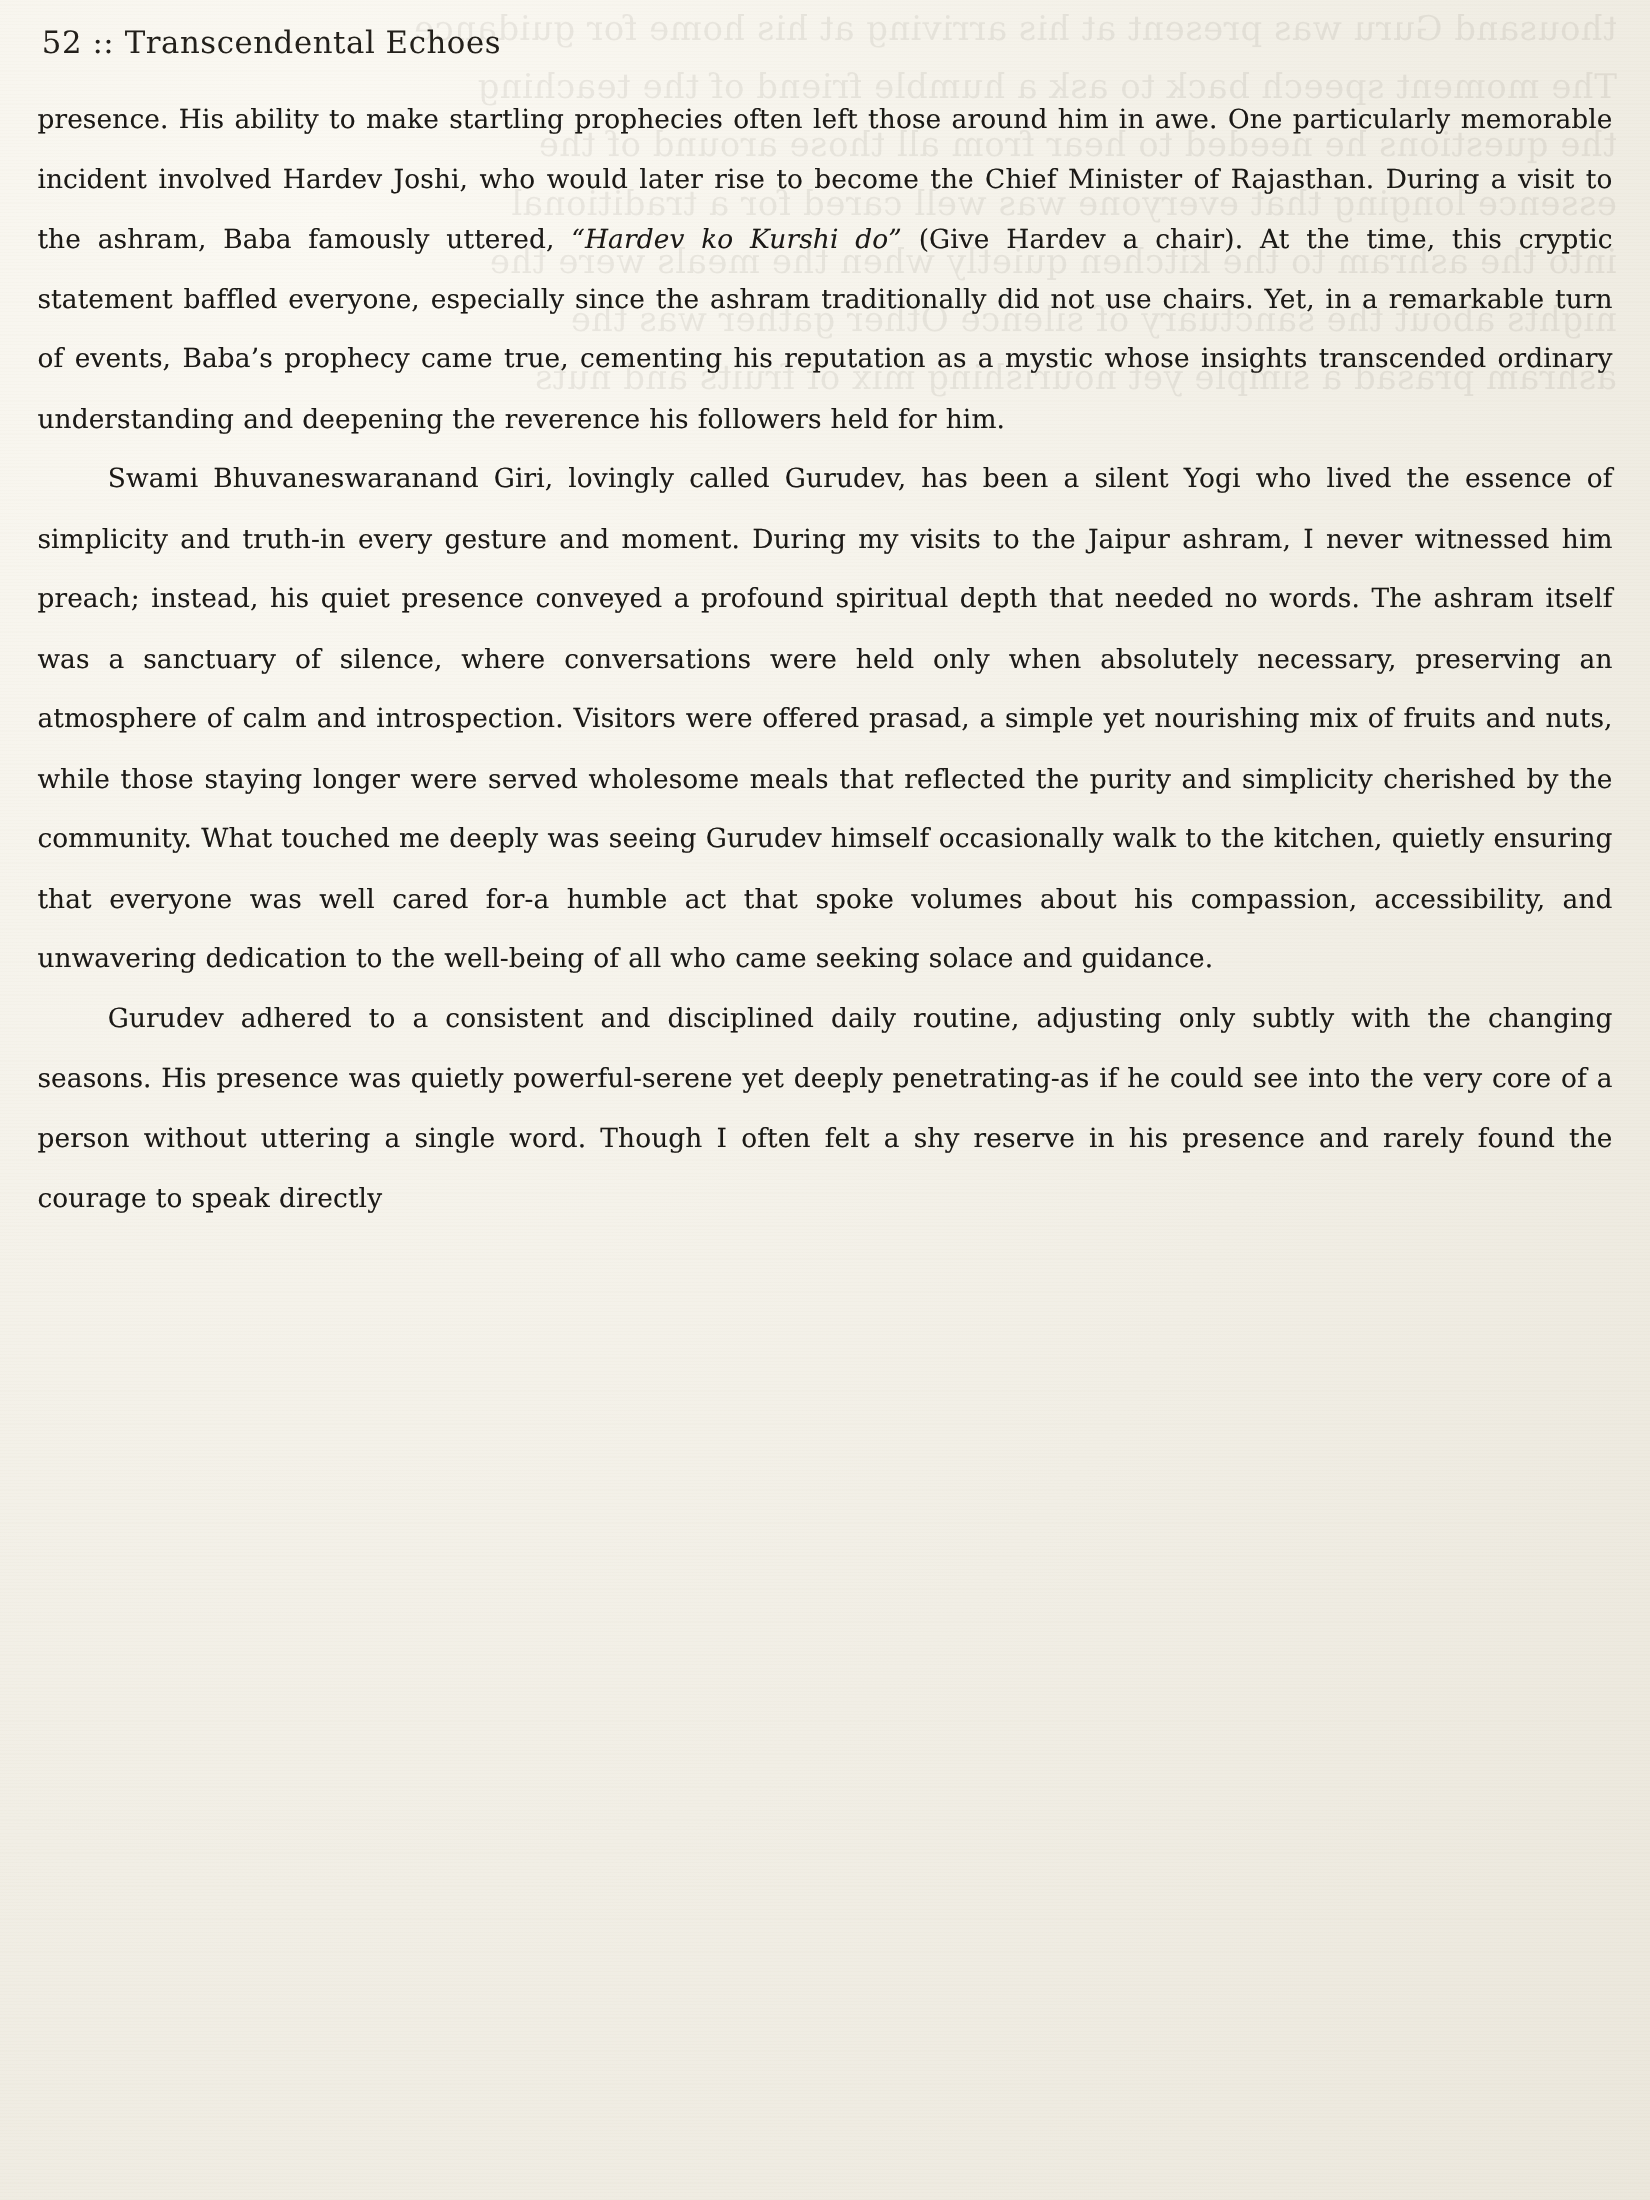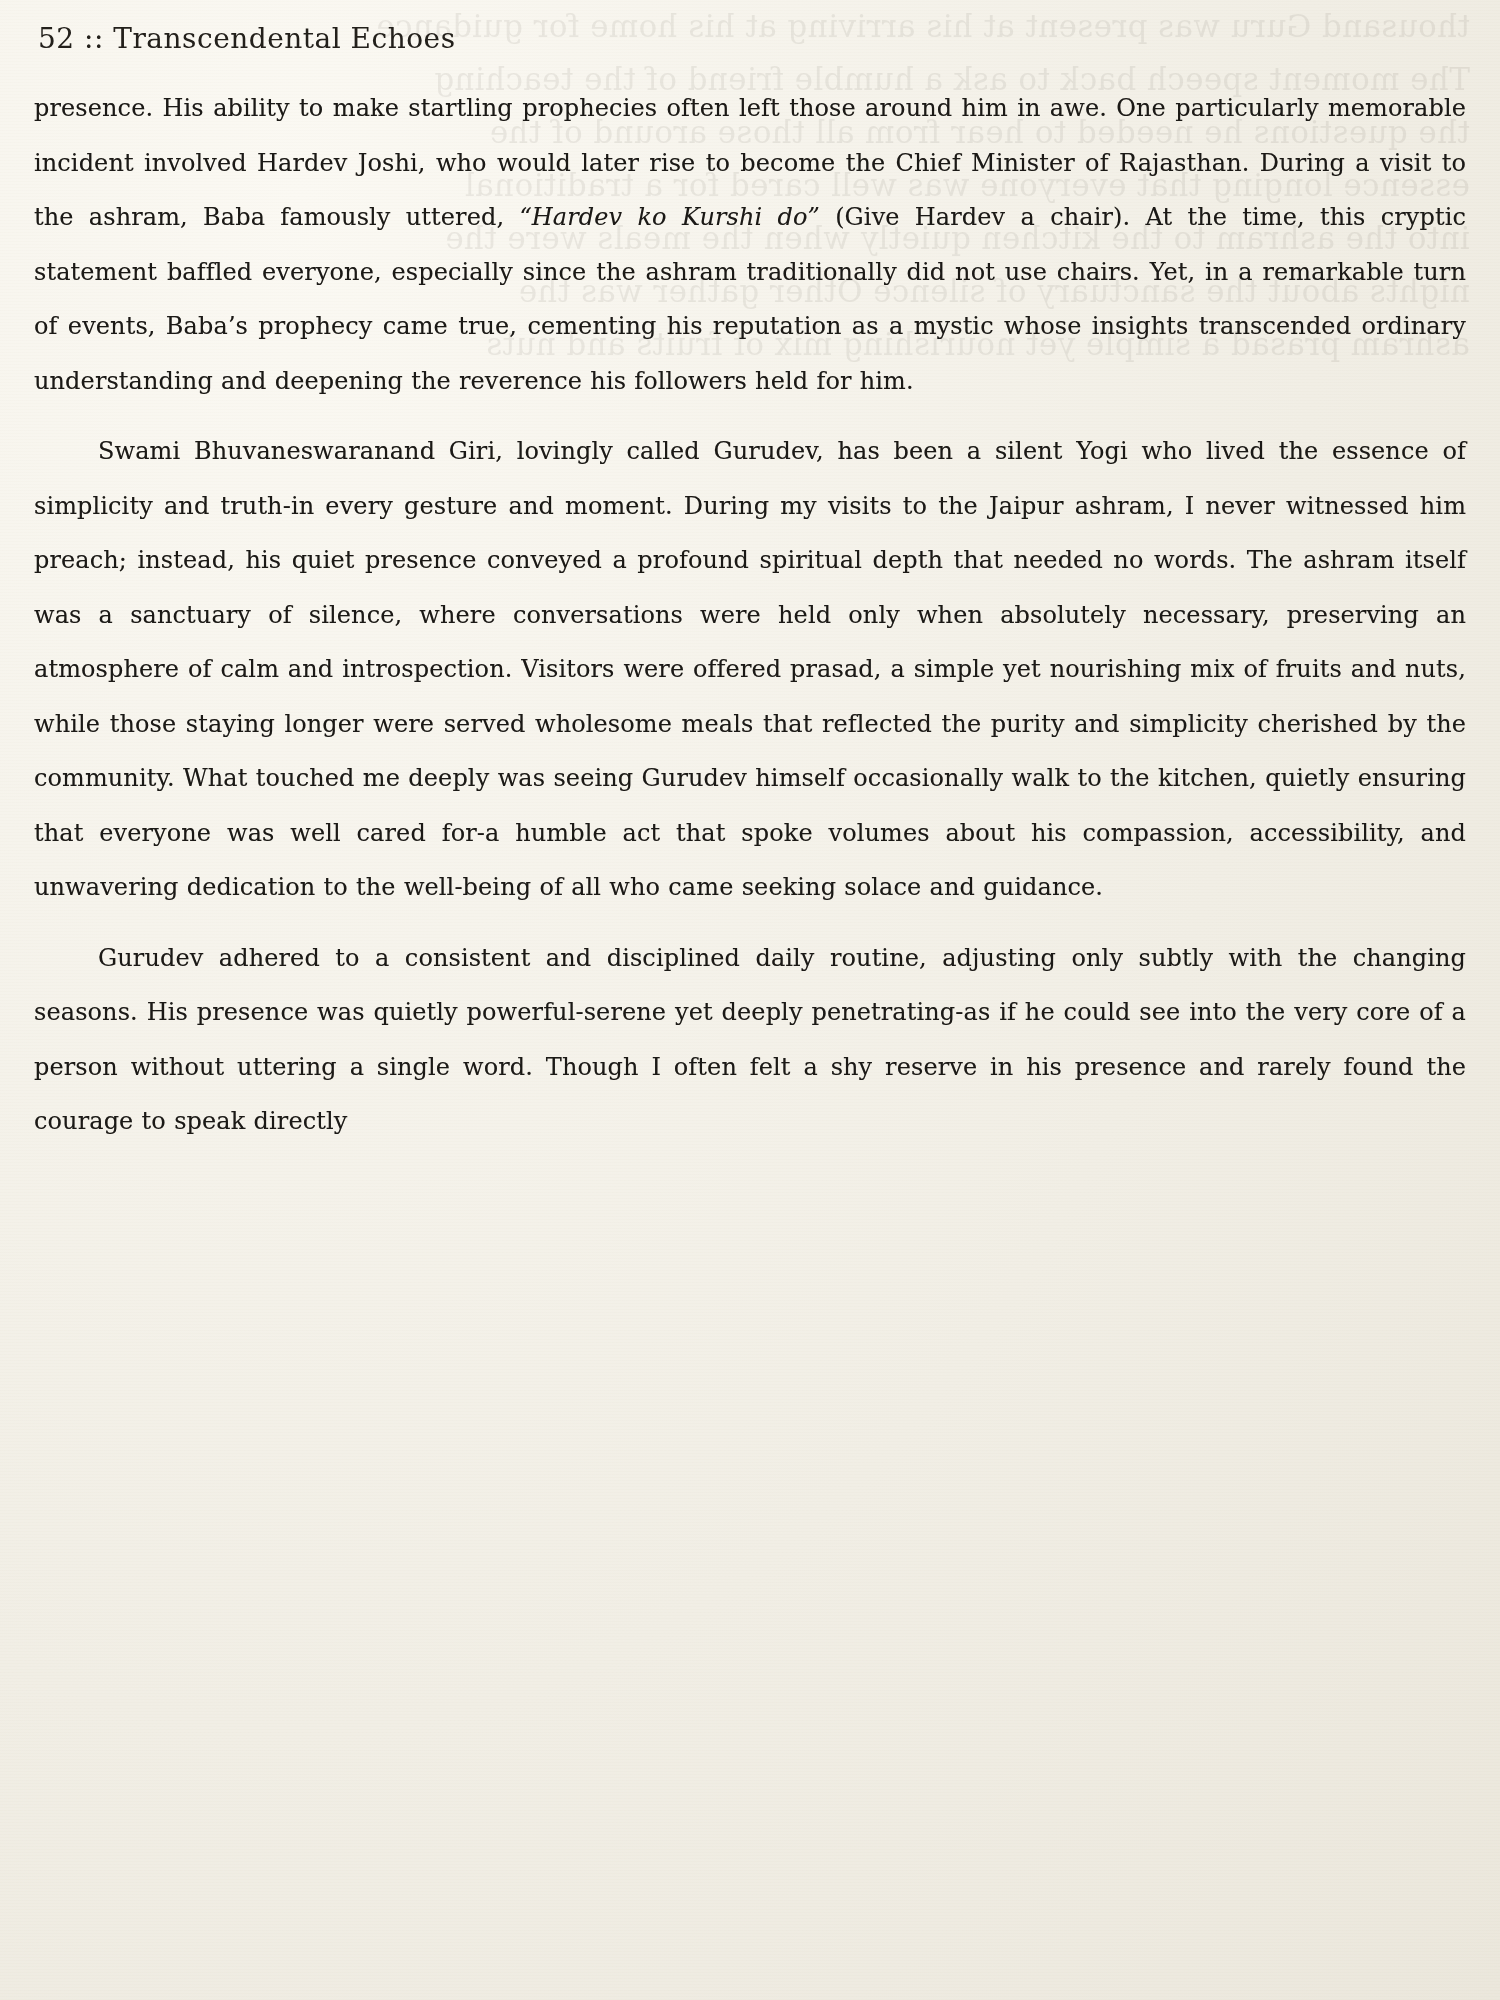--- a/index.html
+++ b/index.html
@@ -76,21 +76,21 @@
     font-size: 24px;
     line-height: 54.5px;
     text-align: justify;
     text-justify: inter-word;
     letter-spacing: 0.1px;
     font-weight: 400;
     word-spacing: 0.5px;
   }
 
   .body-text p + p {
-    margin-top: 16px;
+    margin-top: 0px;
     text-indent: 64px;
   }
 
   .body-text em {
     font-style: italic;
   }
 
   
   .body-text {
     text-shadow: 0 0 0.6px rgba(30,26,20,0.35);

